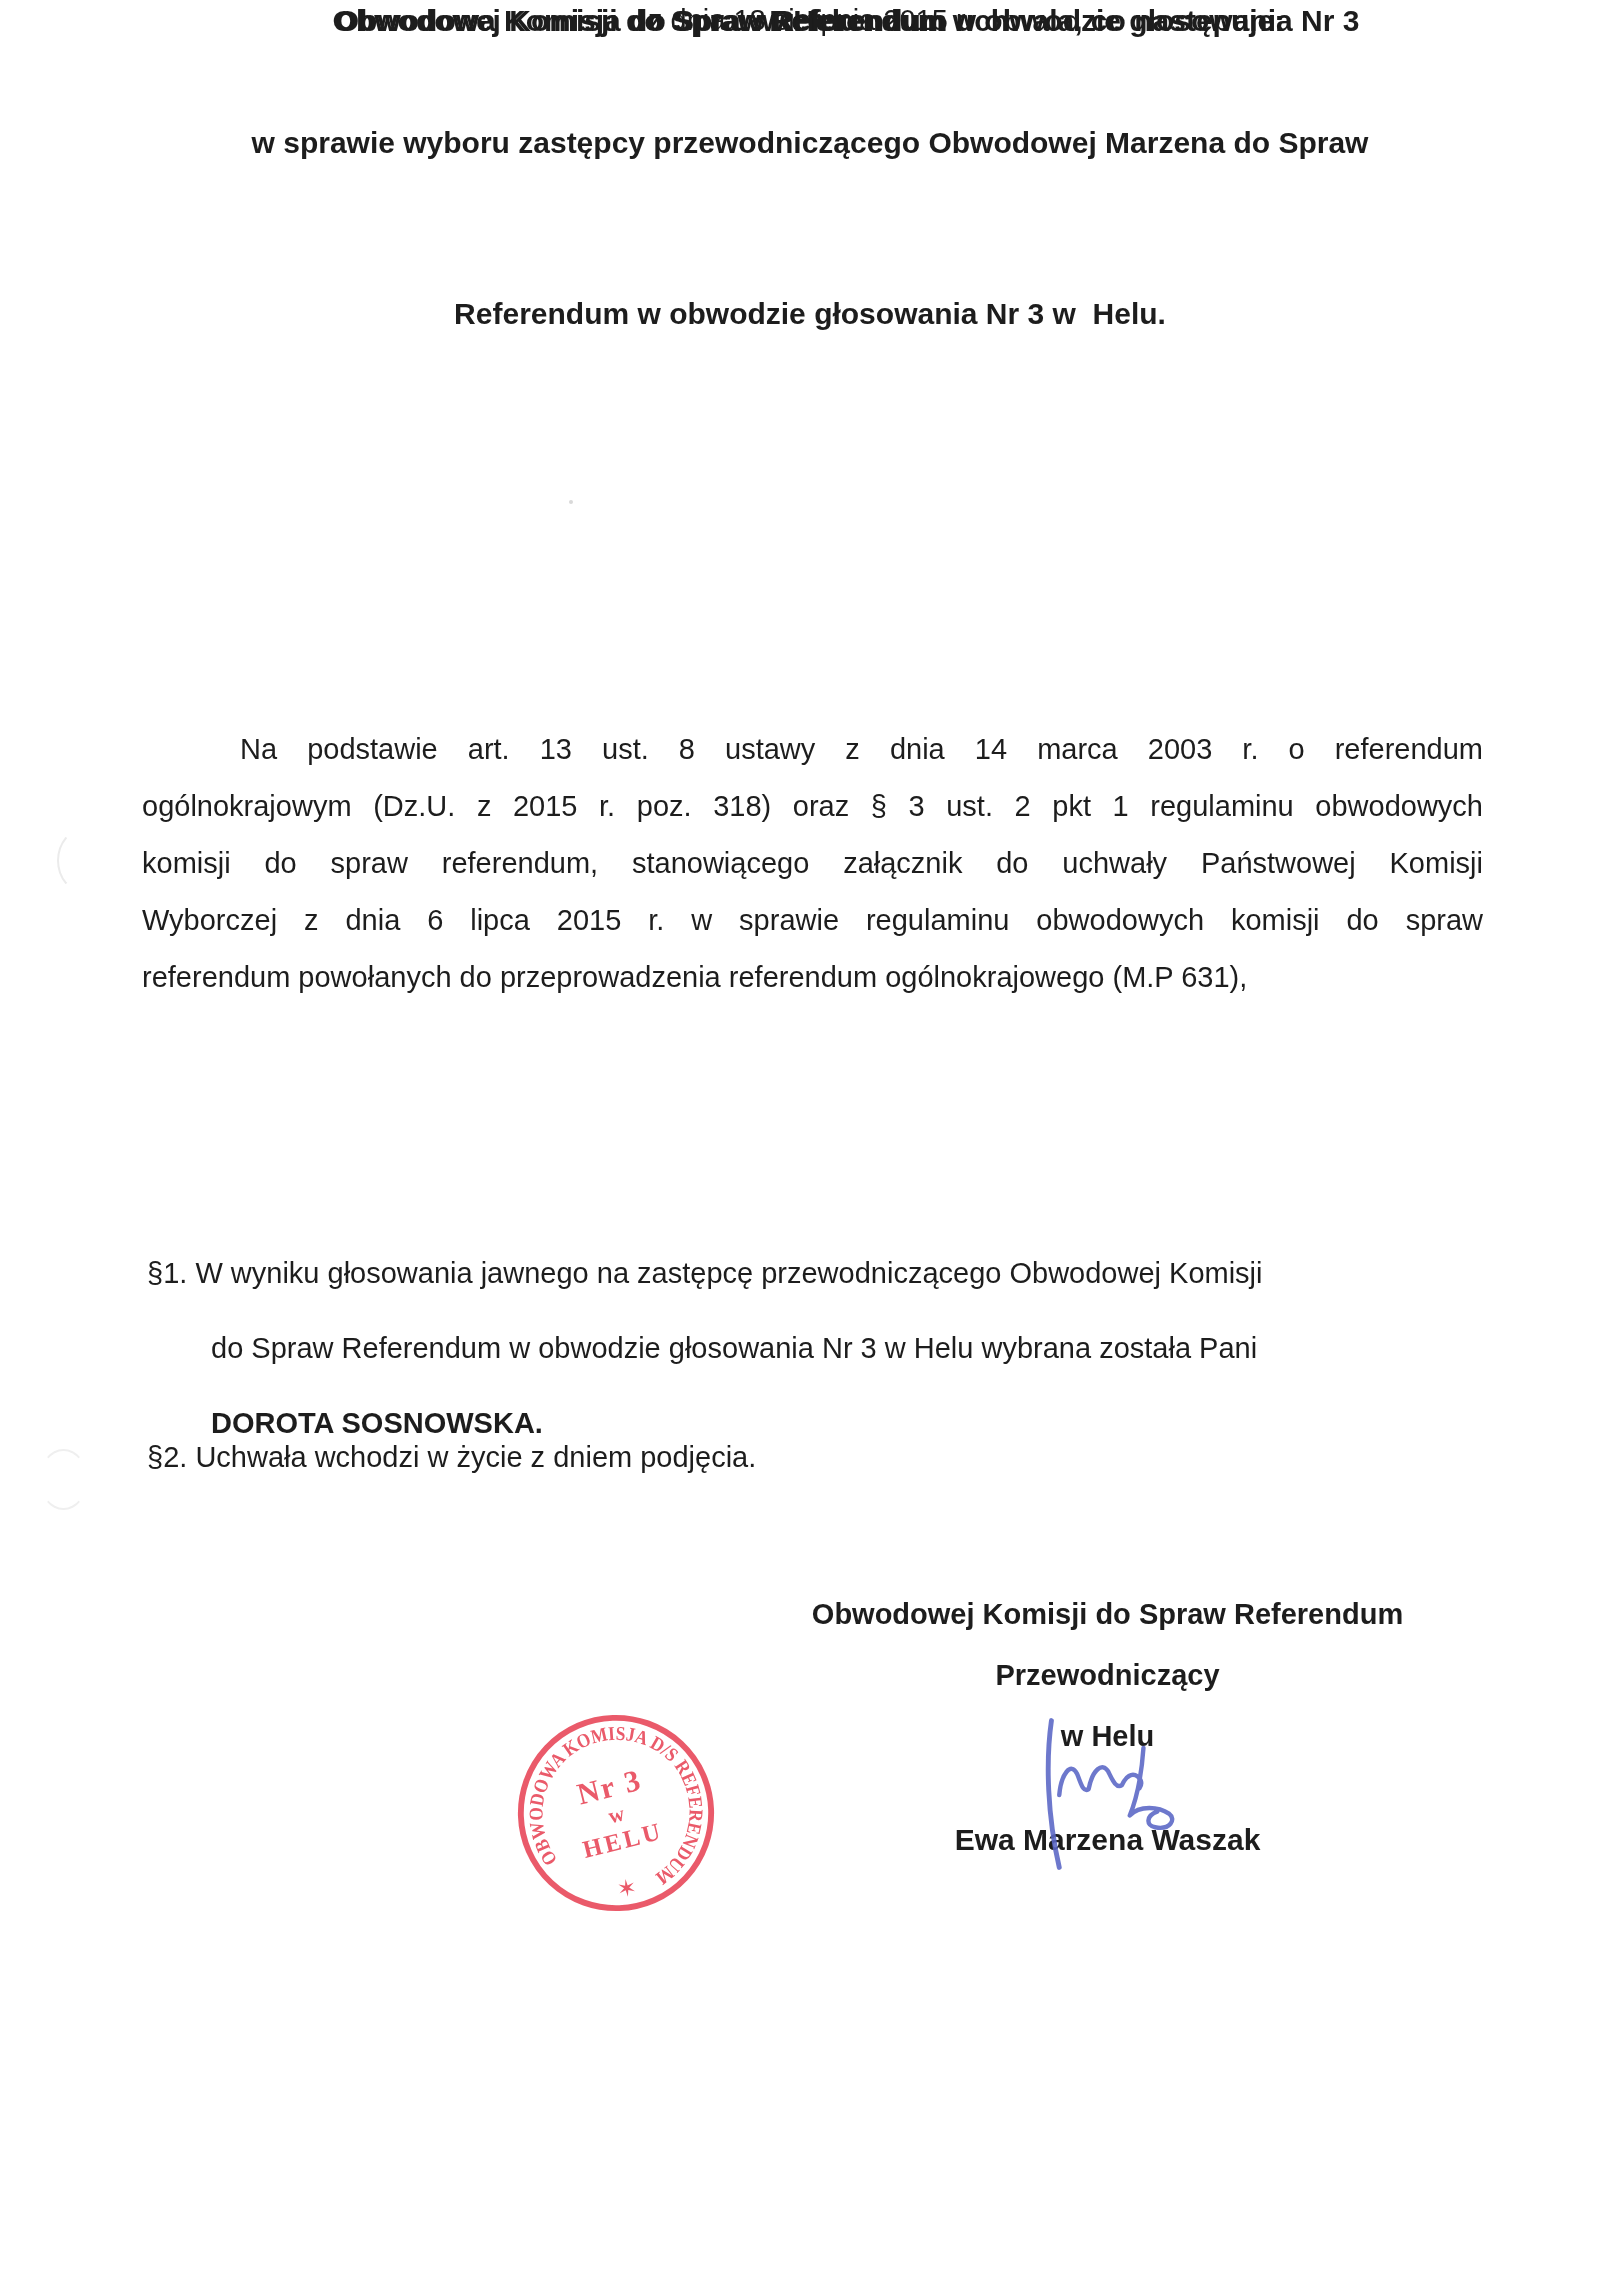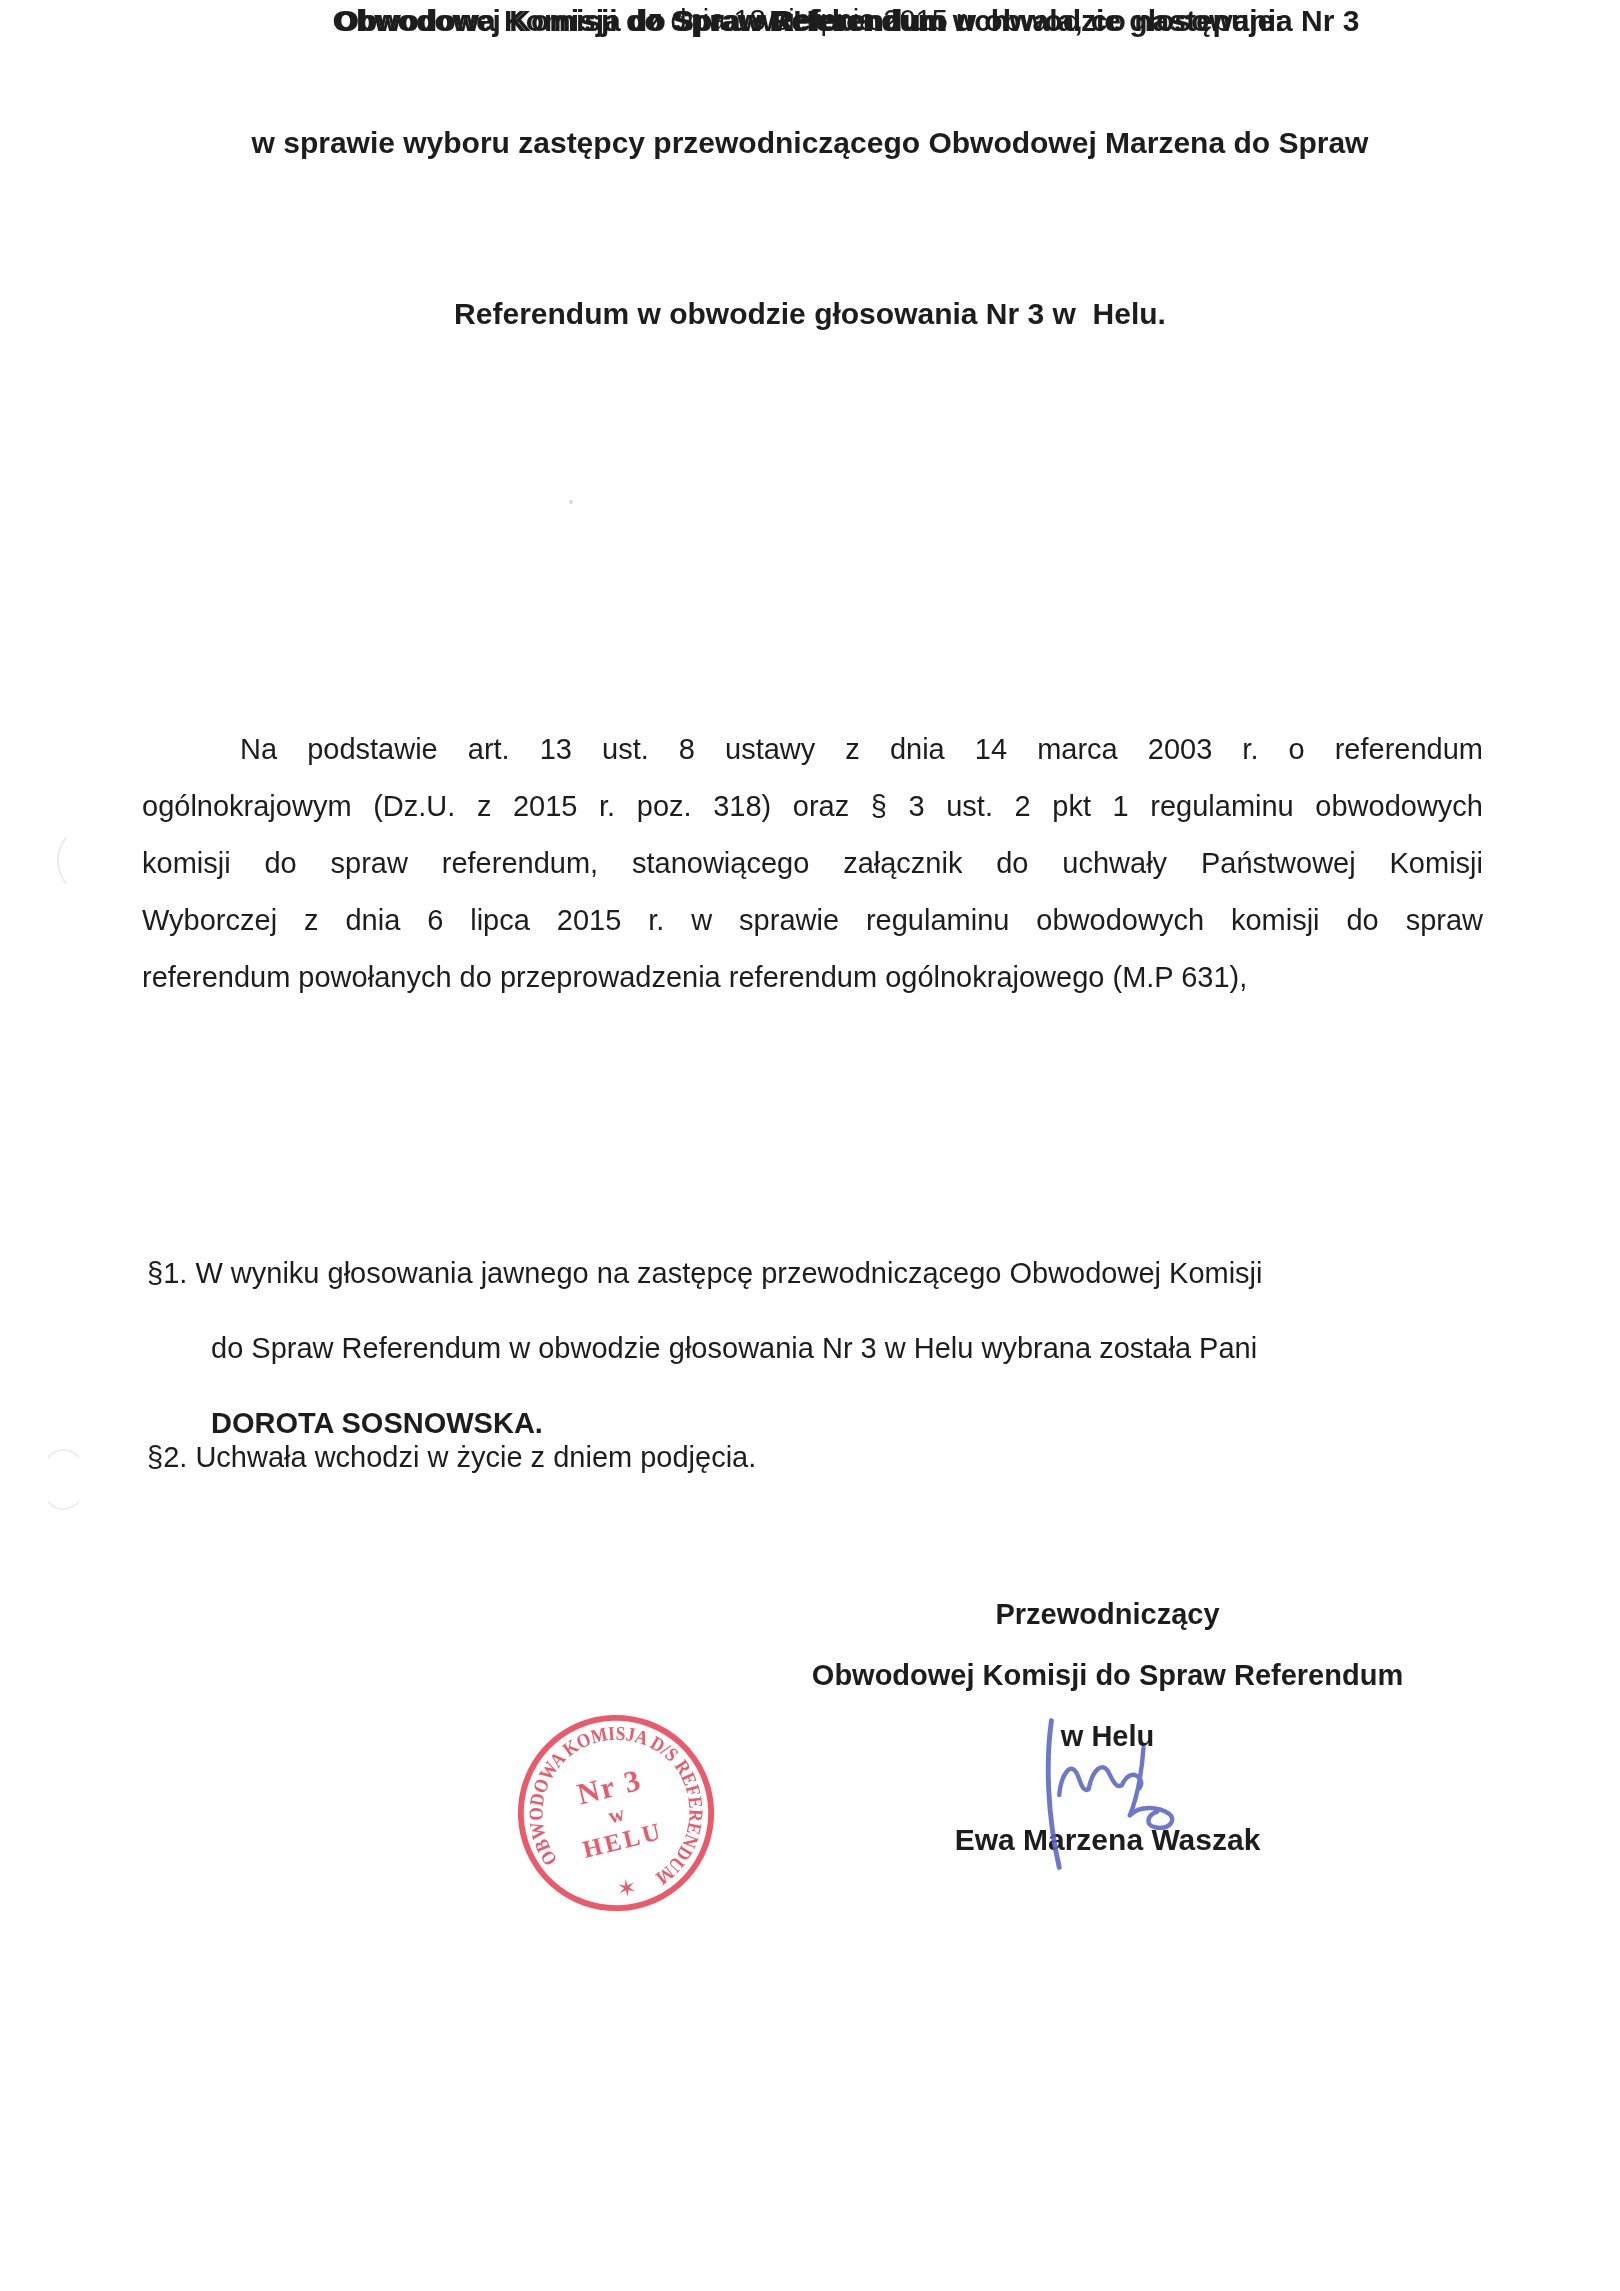--- a/index.html
+++ b/index.html
@@ -88,22 +88,22 @@
 
   <div class="abs t30 par1">
     <div><span>§1.</span>&nbsp;<span>W wyniku głosowania jawnego na zastępcę przewodniczącego Obwodowej Komisji</span></div>
     <div class="cont">do Spraw Referendum w obwodzie głosowania Nr 3 w Helu wybrana została Pani</div>
     <div class="cont bold">DOROTA SOSNOWSKA.</div>
   </div>
 
   <div class="abs t30 par2"><span>§2.</span>&nbsp;<span>Uchwała wchodzi w życie z dniem podjęcia.</span></div>
 
   <div class="abs center bold t30 sig-block">
+    <div>Obwodowej Komisji do Spraw Referendum</div>
     <div>Przewodniczący</div>
-    <div>Obwodowej Komisji do Spraw Referendum</div>
     <div>w Helu</div>
   </div>
   <div class="abs center bold t31 sig-name">Ewa Marzena Waszak</div>
 
   <svg class="abs ink-svg" width="216" height="186" viewBox="0 0 220 190">
     <g fill="none" stroke="#5a66c6" stroke-linecap="round" stroke-linejoin="round">
       <path d="M 42,20 C 36,62 38,118 50,170" stroke-width="5"></path>
       <path d="M 50,96 C 52,74 62,62 68,74 C 72,83 74,94 80,90 C 84,70 94,62 100,72 C 104,80 108,90 114,86 C 118,77 124,73 130,77 C 134,80 135,85 132,89" stroke-width="4.5"></path>
       <path d="M 136,48 C 134,76 129,100 122,117 C 132,106 152,108 162,115 C 170,121 163,132 148,129 C 138,127 139,117 150,113" stroke-width="4.5"></path>
     </g>

